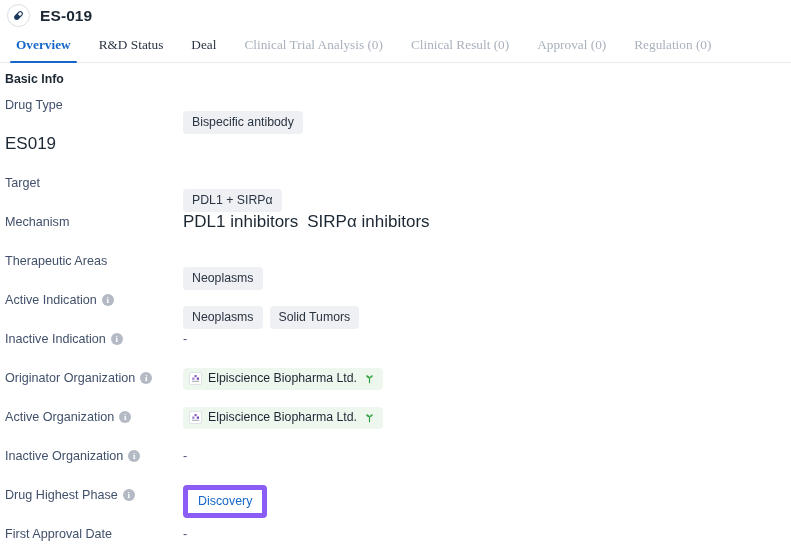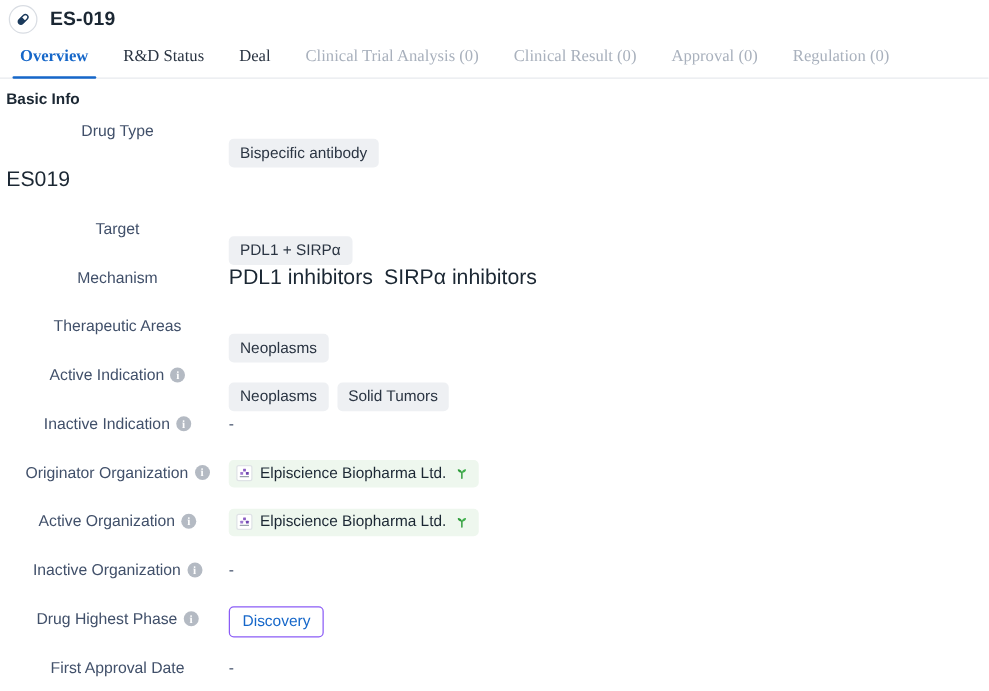--- a/index.html
+++ b/index.html
@@ -121,21 +121,20 @@
   .row-label {
     width: 178px;
     flex: 0 0 178px;
     font-size: 12.6px;
     color: #41506a;
     display: flex;
     align-items: center;
     gap: 5px;
     padding-top: 2px;
     line-height: 16px;
-    justify-content: center;
   }
 
   .row-value {
     flex: 1 1 auto;
     display: flex;
     align-items: center;
     flex-wrap: wrap;
     gap: 7px;
     min-height: 20px;
     padding-top: 0px;
@@ -219,21 +218,21 @@
     display: inline-flex;
     align-items: center;
     margin-left: 1px;
   }
 
   
   .phase-badge {
     display: inline-flex;
     align-items: center;
     justify-content: center;
-    border: 1px solid #8b5cf6;
+    border: 5px solid #8b5cf6;
     color: #1667c9;
     background: #ffffff;
     border-radius: 4px;
     font-size: 12.4px;
     padding: 4px 10px 5px 10px;
     line-height: 14px;
     white-space: nowrap;
     cursor: pointer;
   }
 </style>

